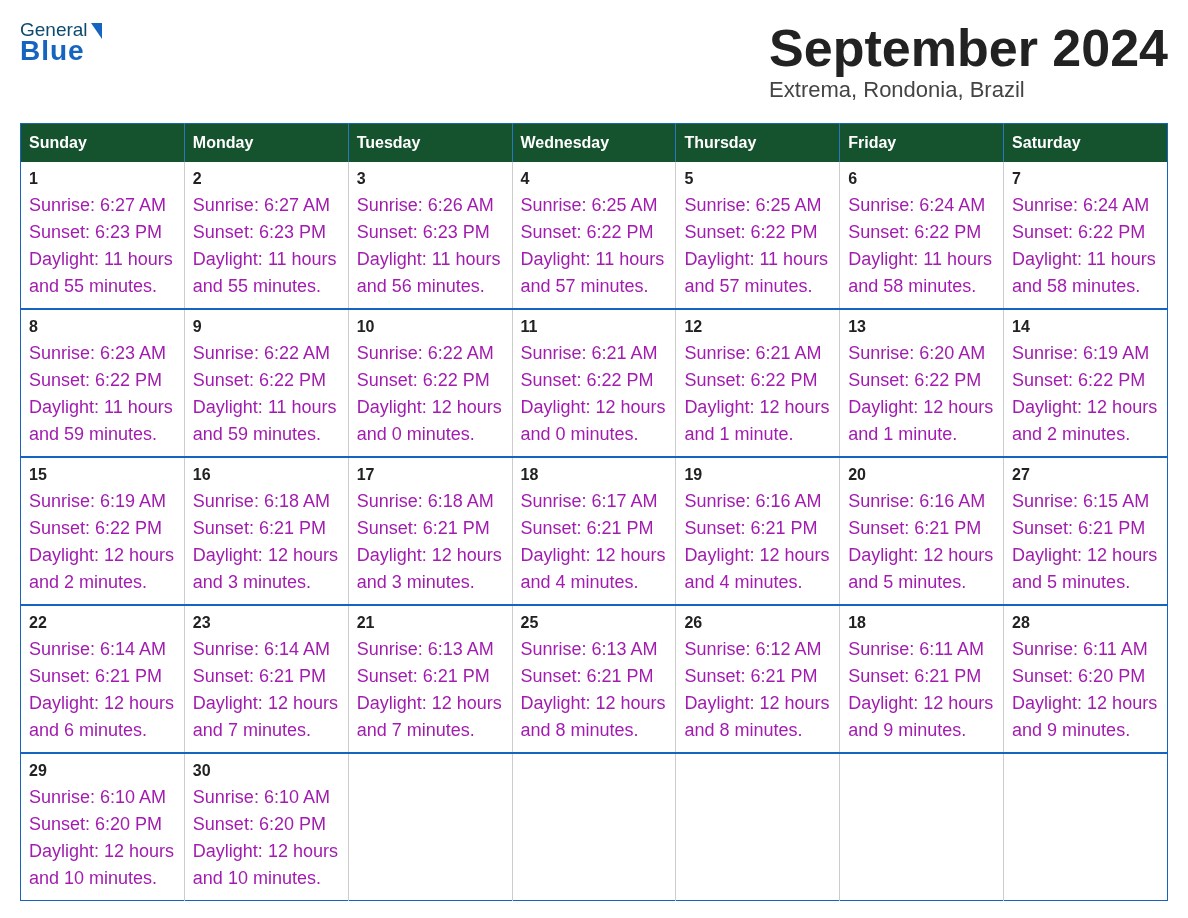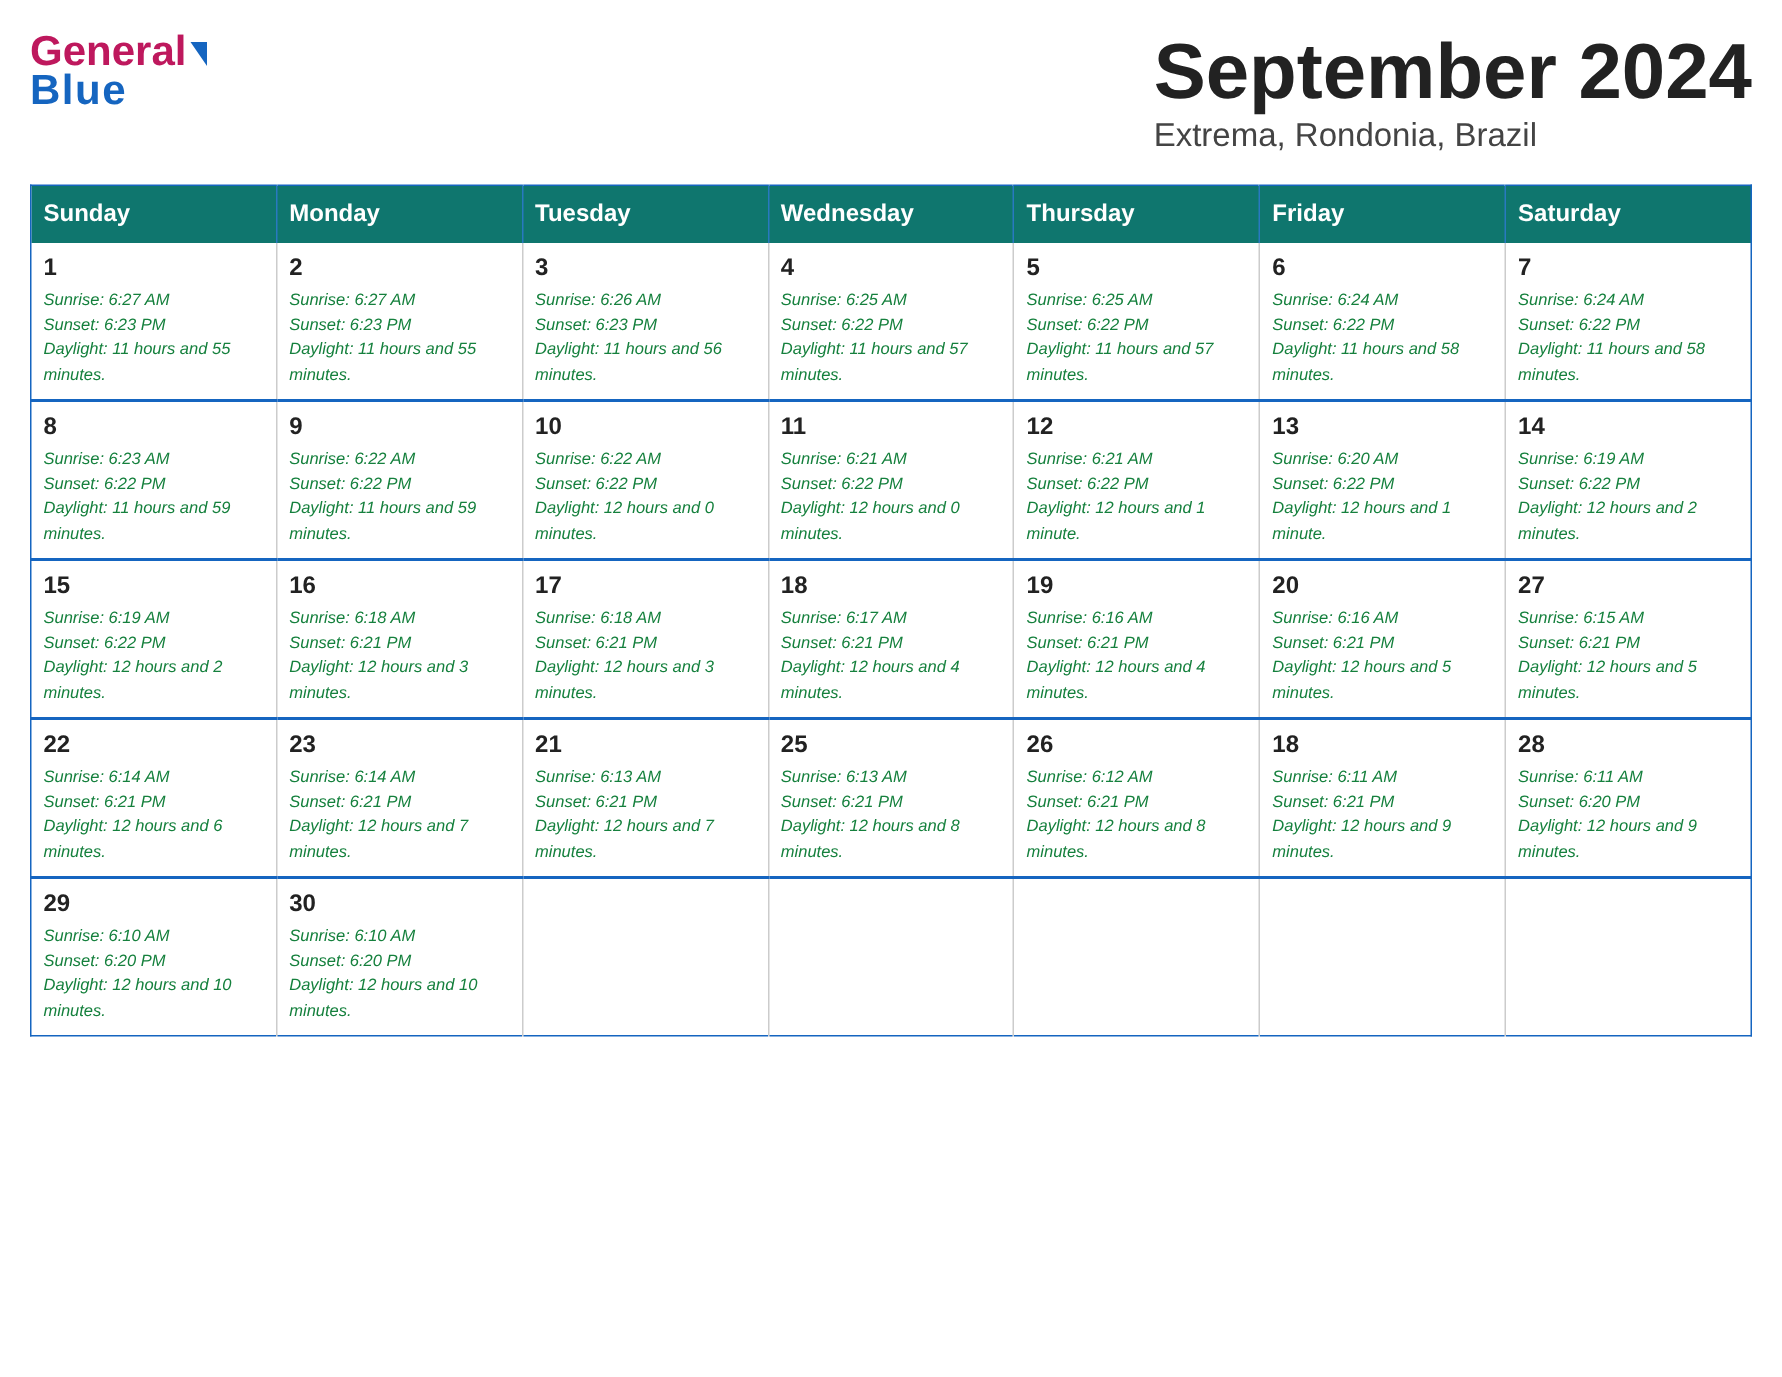--- a/index.html
+++ b/index.html
@@ -15,23 +15,23 @@
       justify-content: space-between;
       align-items: flex-start;
       margin-bottom: 20px;
     }
     .logo-area {
       display: flex;
       flex-direction: column;
       align-items: flex-start;
     }
     .logo-text {
-      font-size: 28px;
-      font-weight: bold;
-      color: #be185d;
+      font-size: 19px;
+      font-weight: normal;
+      color: #0c4a6e;
       line-height: 1;
     }
     .logo-blue-line {
       color: #1565c0;
       font-size: 28px;
       font-weight: bold;
       letter-spacing: 1px;
       margin-top: -4px;
     }
     .title-area {
@@ -48,21 +48,21 @@
       font-weight: normal;
       color: #444;
       margin-top: 0;
     }
     .calendar {
       width: 100%;
       border-collapse: collapse;
       border: 1px solid #1565c0;
     }
     .calendar thead tr th {
-      background-color: #0f766e;
+      background-color: #14532d;
       color: #fff;
       font-size: 16px;
       font-weight: bold;
       padding: 10px 8px;
       text-align: left;
       border-right: 1px solid #2979c0;
     }
     .calendar thead tr th:last-child {
       border-right: none;
       margin-top: 40px;
@@ -84,24 +84,23 @@
       border-bottom: none;
     }
     .day-number {
       font-size: 16px;
       font-weight: bold;
       color: #222;
       display: block;
       margin-bottom: 4px;
     }
     .day-info {
-      font-size: 11px;
-      color: #15803d;
+      font-size: 18px;
+      color: #a21caf;
       line-height: 1.5;
-      font-style: italic;
     }
     .empty-cell {
       background: #fff;
     }
   </style>
 </head>
 <body>
 
 <div class="header-area">
   <div class="logo-area">

